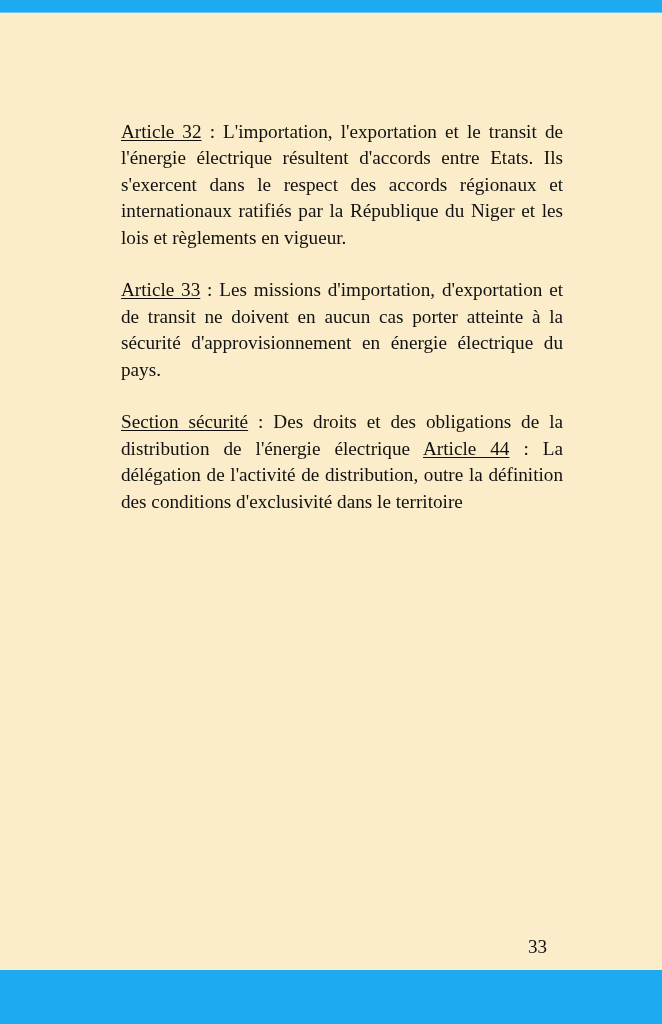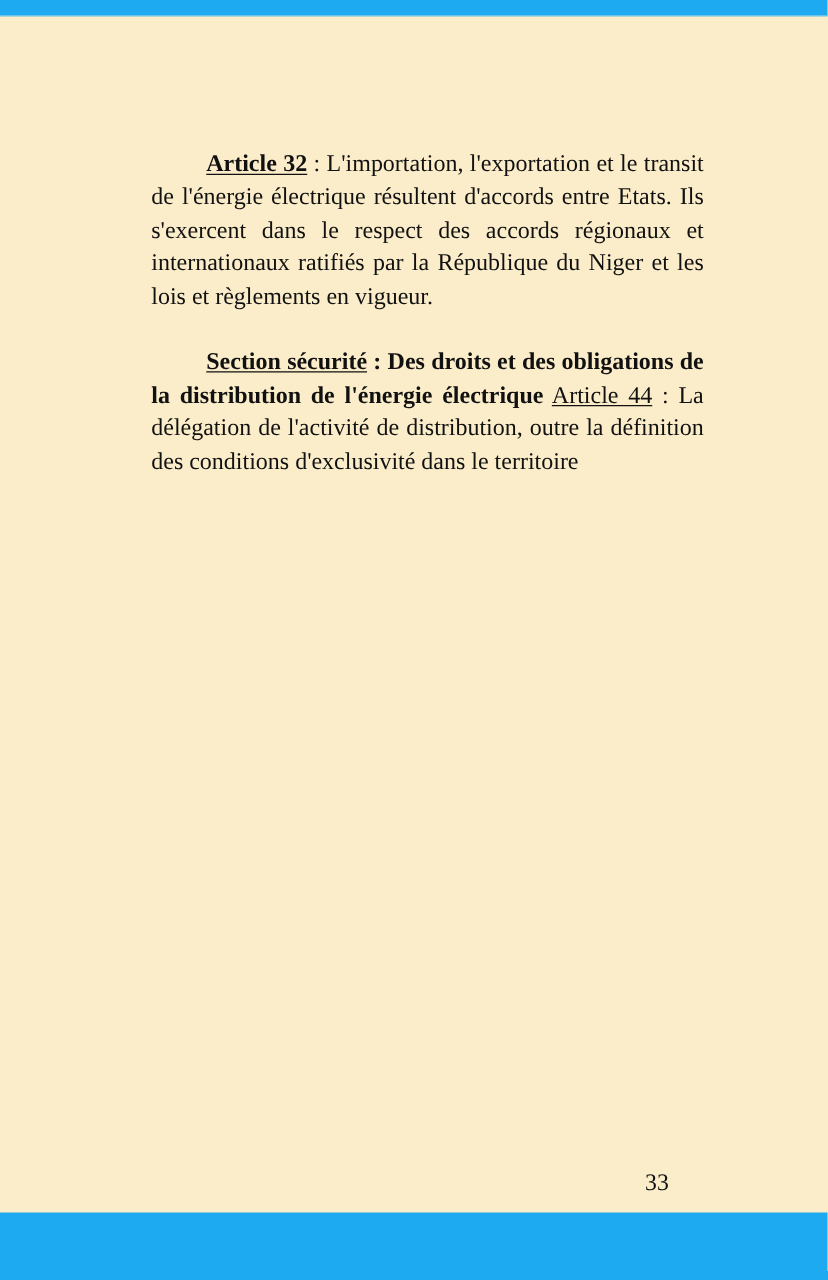--- a/index.html
+++ b/index.html
@@ -10,28 +10,29 @@
     color: #111;
   }
   .bar-top { position: absolute; left: 0; top: 0; width: 662px; height: 12px; background: #1eaaf0; border-bottom: 1px solid #6cc4ee; }
   .bar-bottom { position: absolute; left: 0; top: 970px; width: 662px; height: 54px; background: #1eaaf0; }
   .content {
     position: absolute; left: 121px; top: 119px; width: 442px;
     font-size: 19.2px; line-height: 26.4px; text-align: justify;
   }
   .content p { margin: 0 0 26.4px 0; }
   .u { text-decoration: underline; text-underline-offset: 2px; }
-  b { font-weight: bold; margin-left: 44px; }
-  .page-num { position: absolute; left: 516px; top: 936px; font-size: 19px; }
+  b { font-weight: normal; }
+  .page-num { position: absolute; left: 528px; top: 936px; font-size: 19px; }
 </style>
 </head>
 <body>
 
 <div class="bar-top"></div>
 
 <div class="content">
   <p><b class="u">Article 32</b><span> : L'importation, l'exportation et le transit de l'énergie électrique résultent d'accords entre Etats. Ils s'exercent dans le respect des accords régionaux et internationaux ratifiés par la République du Niger et les lois et règlements en vigueur.</span></p>
+  <p><b class="u">Article 33</b><span> : Les missions d'importation, d'exportation et de transit ne doivent en aucun cas porter atteinte à la sécurité d'approvisionnement en énergie électrique du pays.</span></p>
   <p><b><span class="u">Section sécurité</span><span> : Des droits et des obligations de la distribution de l'énergie électrique</span></b> <span class="u">Article 44</span><span> : La délégation de l'activité de distribution, outre la définition des conditions d'exclusivité dans le territoire</span></p>
 </div>
 
 <div class="page-num">33</div>
 
 <div class="bar-bottom"></div>
 
 </body></html>

